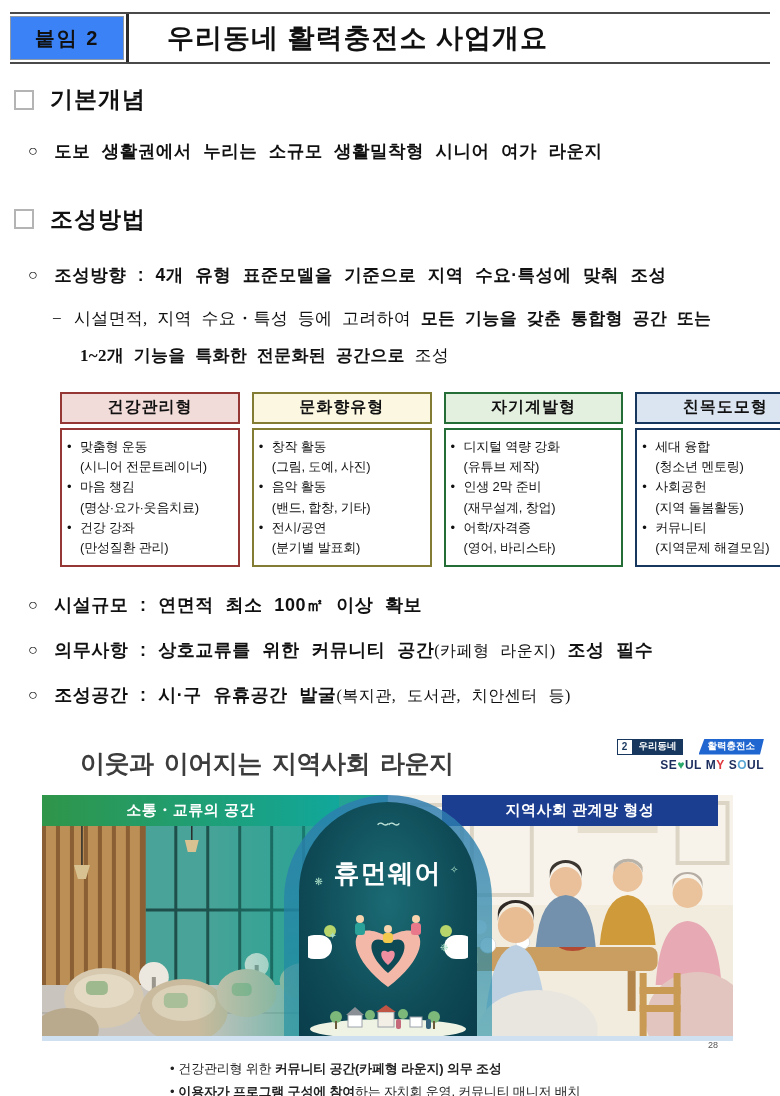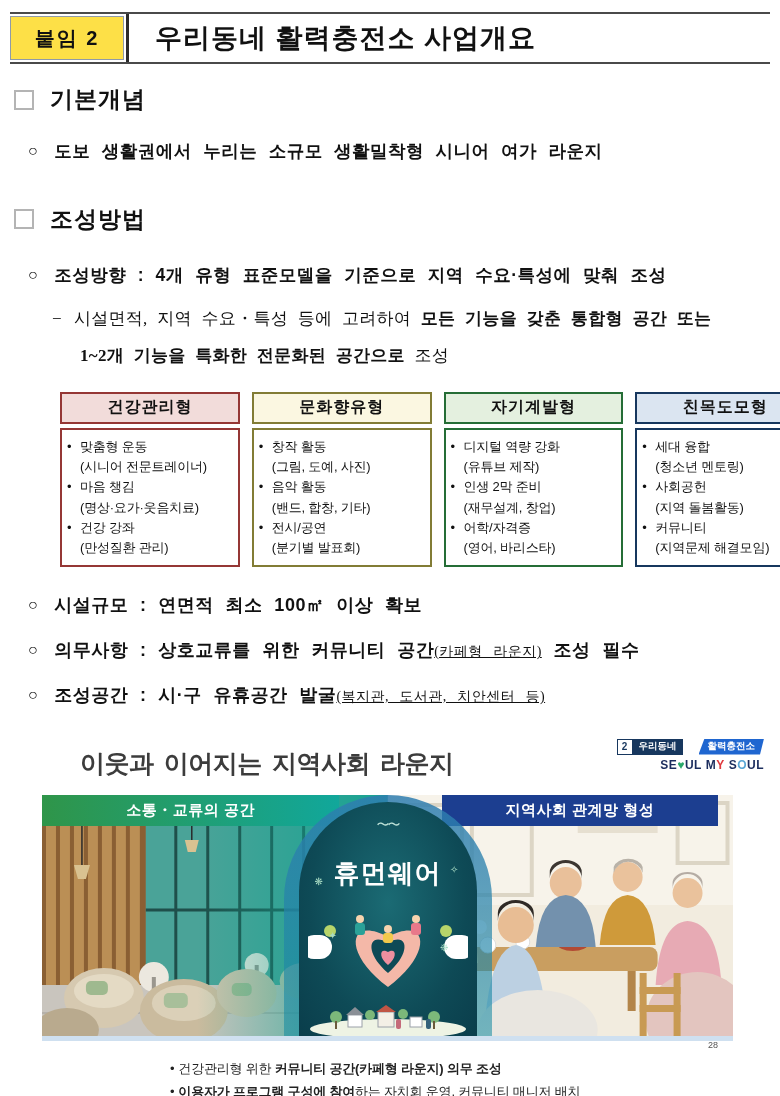--- a/index.html
+++ b/index.html
@@ -2,39 +2,39 @@
 <html><head>
 <meta charset="utf-8">
 <style>
   html,body{margin:0;padding:0;background:#fff;}
   .page{position:relative;width:780px;height:1096px;background:#fff;overflow:hidden;
         font-family:"Liberation Sans","DejaVu Sans",sans-serif;color:#111;}
 
   
   .doc-header{margin:12px 10px 0 10px;border-top:2px solid #4a4a4a;border-bottom:2px solid #4a4a4a;
               height:48px;display:flex;align-items:stretch;}
-  .doc-badge{width:112px;margin:2px 0;background:#fde047;border:1px solid #8f9aa8;
+  .doc-badge{width:112px;margin:2px 0;background:#3b82f6;border:1px solid #8f9aa8;
              display:flex;align-items:center;justify-content:center;
              font-size:20px;font-weight:600;letter-spacing:2px;}
   .doc-divider{width:3px;background:#2b2b2b;margin:0 0 0 2px;}
-  .doc-title{flex:1;display:flex;align-items:center;padding-left:26px;
+  .doc-title{flex:1;display:flex;align-items:center;padding-left:38px;
              font-size:27px;font-weight:900;letter-spacing:1px;}
 
   
   .sec{display:flex;align-items:center;gap:16px;margin-left:14px;}
   .sec .sq{width:16px;height:16px;border:2px solid #b4b4b4;background:#fff;flex:0 0 auto;}
   .sec .sec-label{font-size:23px;font-weight:900;letter-spacing:1px;}
   .sec1{margin-top:20px;} .sec2{margin-top:40px;}
 
   
   .obullet{display:flex;margin-left:28px;font-size:17.5px;font-weight:600;
            letter-spacing:.5px;word-spacing:.35em;line-height:1.4;}
   .obullet .oc{margin-right:16px;font-weight:400;font-size:16px;transform:translateY(1px);}
   .b-basic{margin-top:24px;} .b-dir{margin-top:28px;}
-  .paren-sm{font-family:"Liberation Serif","DejaVu Serif",serif;font-weight:400;font-size:14px;text-decoration:underline;}
+  .paren-sm{font-family:"Liberation Serif","DejaVu Serif",serif;font-weight:400;font-size:16px;}
 
   
   .sub{margin:14px 0 0 52px;font-family:"Liberation Serif","DejaVu Serif",serif;
        font-size:17px;line-height:2.15;word-spacing:.3em;letter-spacing:.3px;}
   .sub .dash{margin-right:12px;}
   .sub .bold{font-weight:700;}
   .sub .line2{padding-left:28px;}
 
   
   .type-table{display:flex;gap:12px;margin:18px 0 0 60px;width:755px;}

